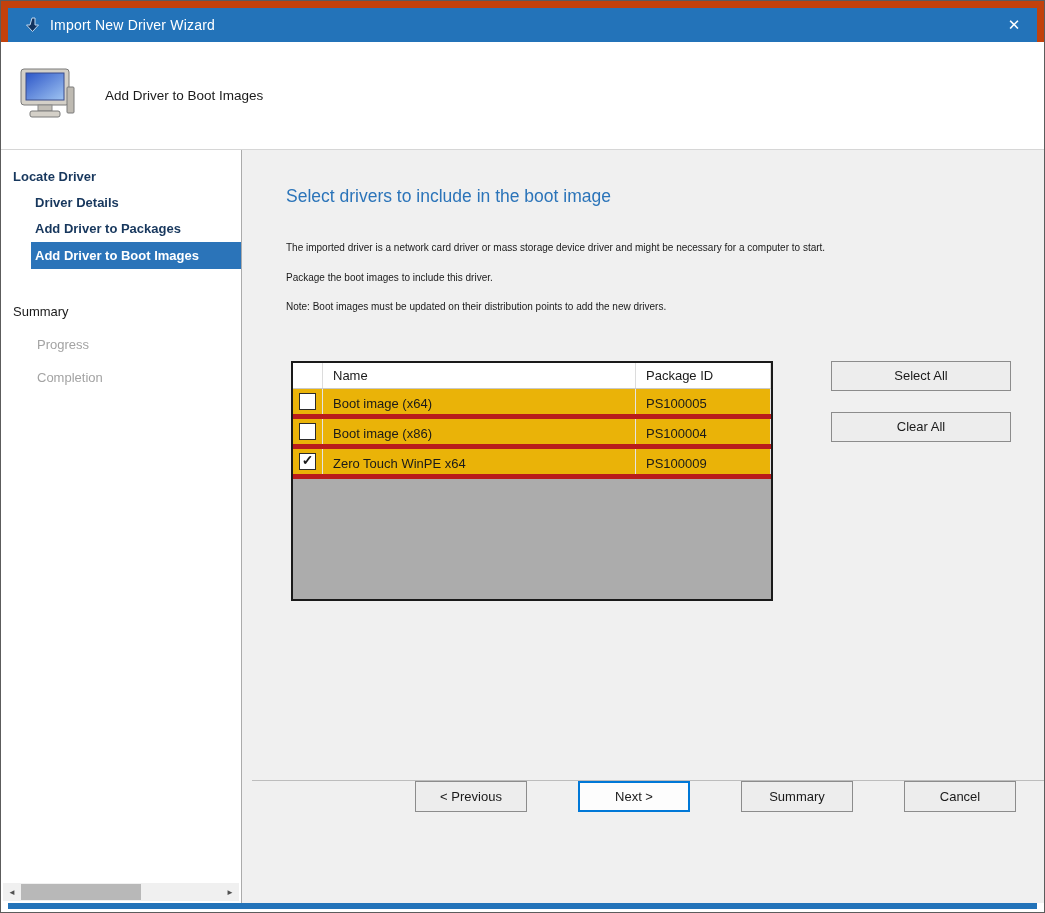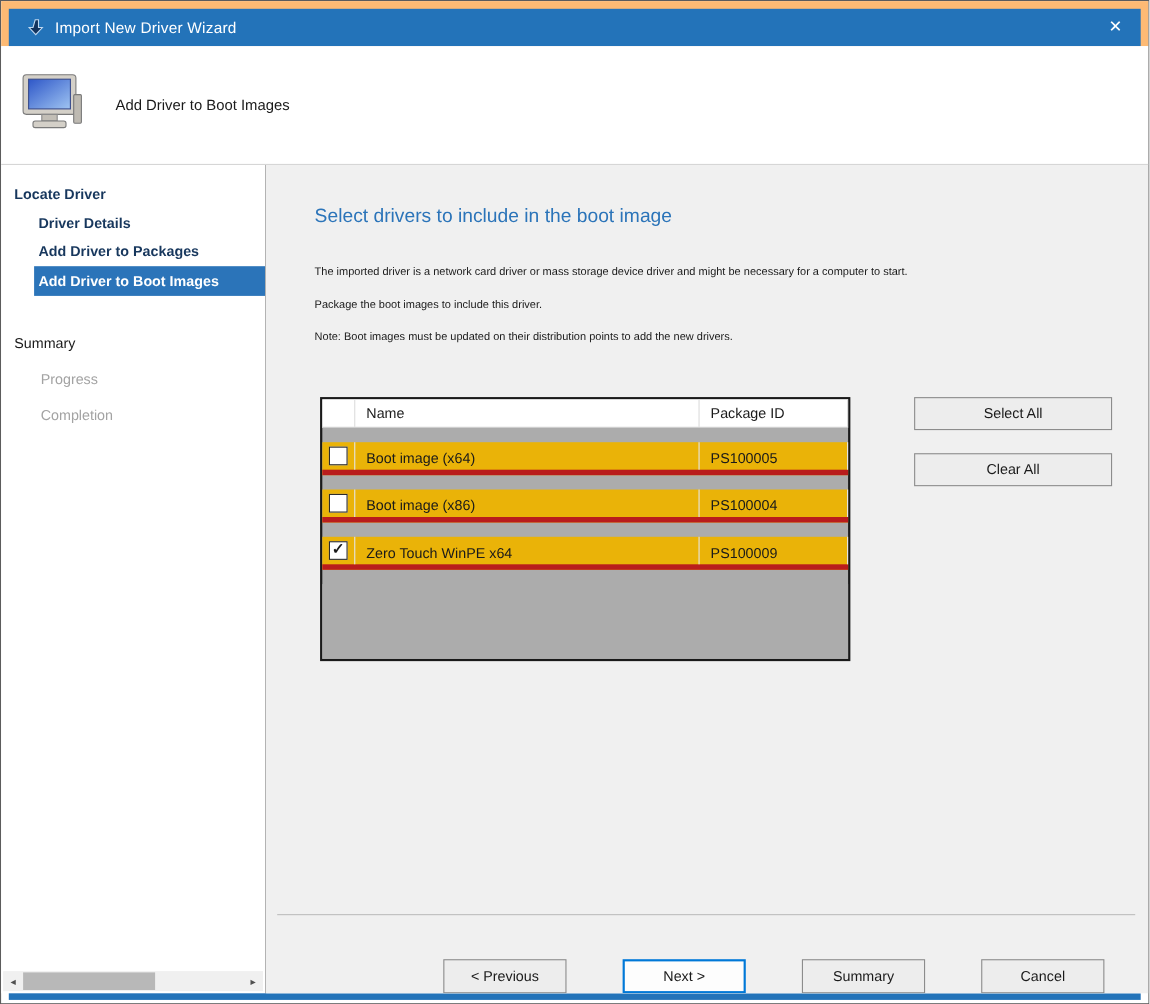--- a/index.html
+++ b/index.html
@@ -19,21 +19,21 @@
   .window{
     position:relative;
     width:1045px; height:913px;
     border:1px solid #5C5C5C;
     background:#fff;
     display:flex; flex-direction:column;
     overflow:hidden;
   }
 
   
-  .titlebar-wrap{padding:7px 7px 0 7px; background:#fdba74;}
+  .titlebar-wrap{padding:7px 7px 0 7px; background:#c2410c;}
   .titlebar{
     height:34px; background:var(--titlebar);
     display:flex; align-items:center;
     color:#fff;
   }
   .title-icon{width:20px; height:20px; margin:0 8px 0 14px; display:flex; align-items:center; justify-content:center;}
   .titlebar .title{font-size:14px; letter-spacing:.2px;}
   .close-btn{
     margin-left:auto; width:46px; height:34px;
     background:transparent; border:none; color:#fff;
@@ -108,21 +108,20 @@
   .content-row{display:flex; margin-top:46px;}
 
   
   .grid{
     width:482px; height:240px;
     border:2px solid #1a1a1a;
     background:var(--filler);
     display:flex; flex-direction:column;
     margin-left:5px;
     flex:0 0 auto;
-    gap:13px;
   }
   .grid-header{display:flex; background:#fff; height:26px; border-bottom:1px solid #C9C9C9; flex:0 0 auto;}
   .gh-cell{font-size:13px; line-height:25px; padding-left:10px; border-right:1px solid #DCDCDC; color:#1a1a1a; cursor:default;}
   .col-check{width:30px; flex:0 0 auto;}
   .col-name{width:313px; flex:0 0 auto;}
   .col-pkg{flex:1;}
   .grid-row{display:flex; background:#eab308; height:30px; border-bottom:5px solid #b91c1c; flex:0 0 auto;}
   .gr-cell{font-size:13px; padding-left:10px; border-right:1px solid #E4E4E4; height:100%; line-height:29px; overflow:hidden; white-space:nowrap;}
   .gr-cell.col-check{display:flex; align-items:center; justify-content:center; padding-left:0;}
   .checkbox{
@@ -138,23 +137,23 @@
   .btn{
     font-family:"Liberation Sans", sans-serif;
     font-size:13px; color:#1a1a1a;
     background:#EDEDED; border:1px solid #8C8C8C;
     height:31px; cursor:pointer;margin-left:30px;
   }
   .side-buttons .btn{width:180px; height:30px; margin-bottom:21px;}
 
   
   .footer{
-    position:absolute; left:10px; right:12px; bottom:0; height:72px;
+    position:absolute; left:10px; right:0; bottom:0; height:123px;
     border-top:1px solid #BDBDBD;
-    display:flex; align-items:flex-end; justify-content:flex-end;
+    display:flex; align-items:flex-start; justify-content:flex-end;
     gap:21px; padding-right:28px;
   }
   .footer .btn{min-width:112px; padding:0 18px; height:31px;}
   .footer .btn[data-default="true"]{
     border:2px solid var(--default_border);
     background:#FDFDFD;
   }
 
   
   .bottom-strip{height:6px; margin:0 7px 3px 7px; background:var(--titlebar); flex:0 0 auto;}

